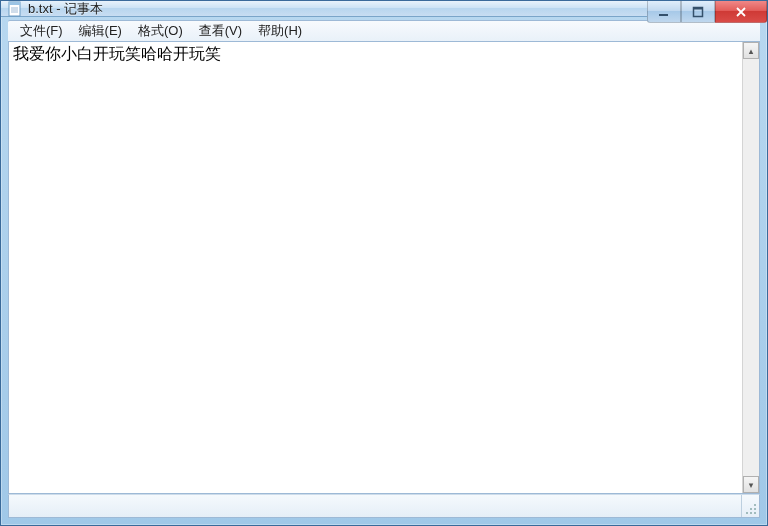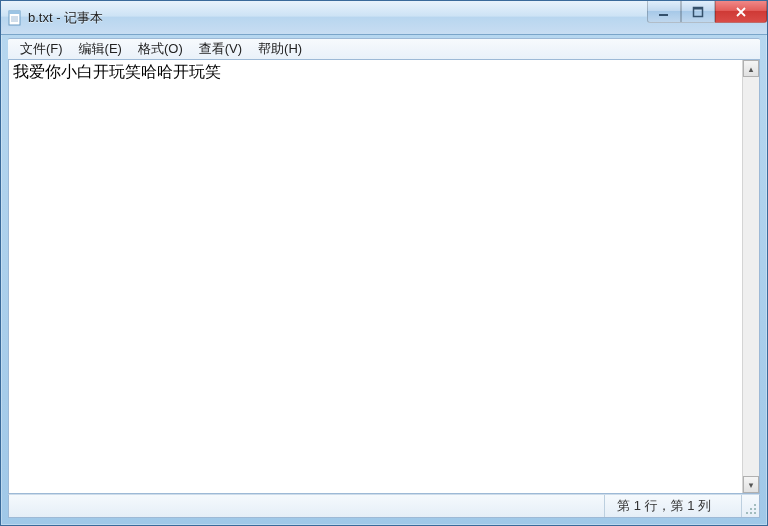--- a/index.html
+++ b/index.html
@@ -17,21 +17,21 @@
     .window {
       width: 768px;
       height: 526px;
       background: linear-gradient(to bottom, #b8d8f0 0%, #a0c8e8 100%);
       border: 1px solid #3a6a9a;
       display: flex;
       flex-direction: column;
       box-shadow: inset 0 0 0 1px rgba(255,255,255,0.3);
     }
     .titlebar {
-      height: 34px;
+      height: 16px;
       background: linear-gradient(to bottom, #e8f2fb 0%, #cde3f5 45%, #b8d6ef 50%, #c8ddf2 100%);
       display: flex;
       align-items: center;
       padding-left: 6px;
       position: relative;
       border-bottom: 1px solid #7aa5c9;
     }
     .app-icon {
       width: 16px;
       height: 16px;
@@ -218,21 +218,20 @@
   <div class="content-wrap">
     <div class="text-area">我爱你小白开玩笑哈哈开玩笑</div>
     <div class="scrollbar">
       <div class="scroll-btn">▴</div>
       <div class="scroll-track"></div>
       <div class="scroll-btn">▾</div>
     </div>
   </div>
 
   <div class="statusbar">
-    <div class="status-section">第 1 行，第 1 列</div>
     <div class="status-grip">
       <svg width="12" height="12" viewBox="0 0 12 12">
         <circle cx="10" cy="2" r="1" fill="#8aa"></circle>
         <circle cx="6" cy="6" r="1" fill="#8aa"></circle>
         <circle cx="10" cy="6" r="1" fill="#8aa"></circle>
         <circle cx="2" cy="10" r="1" fill="#8aa"></circle>
         <circle cx="6" cy="10" r="1" fill="#8aa"></circle>
         <circle cx="10" cy="10" r="1" fill="#8aa"></circle>
       </svg>
     </div>

